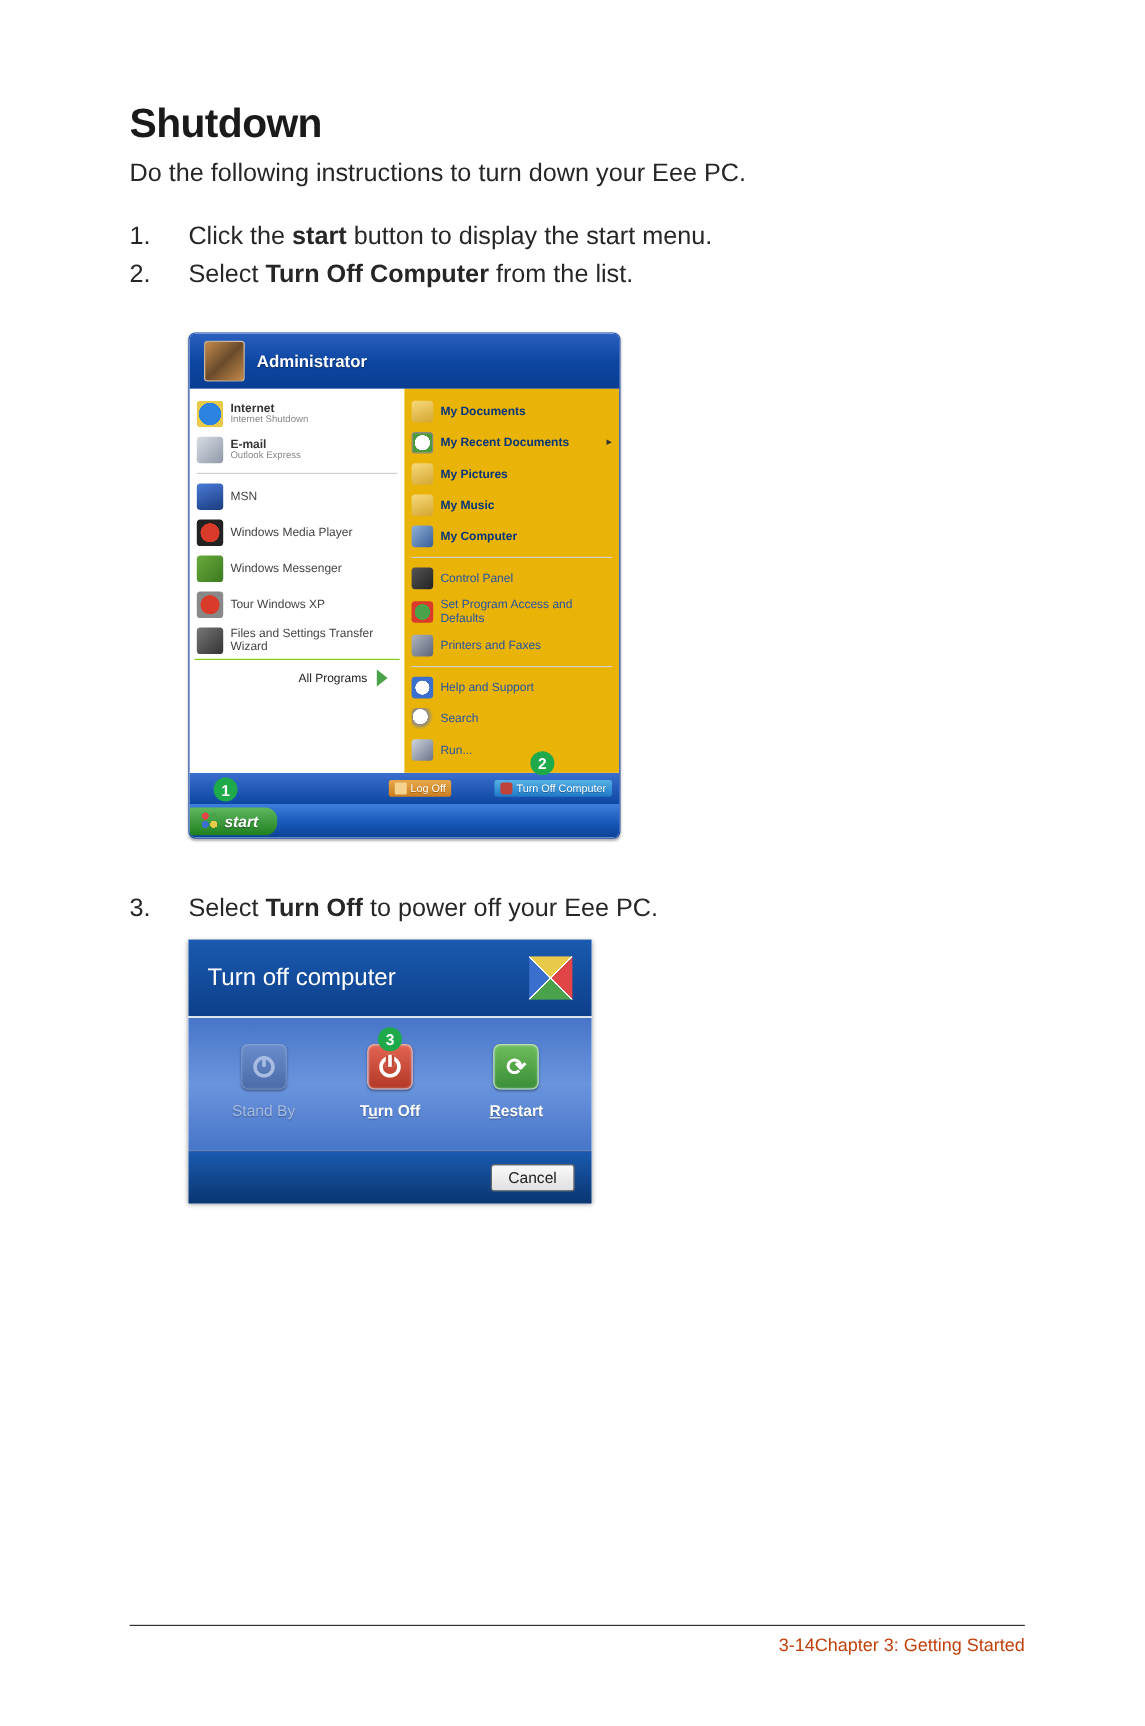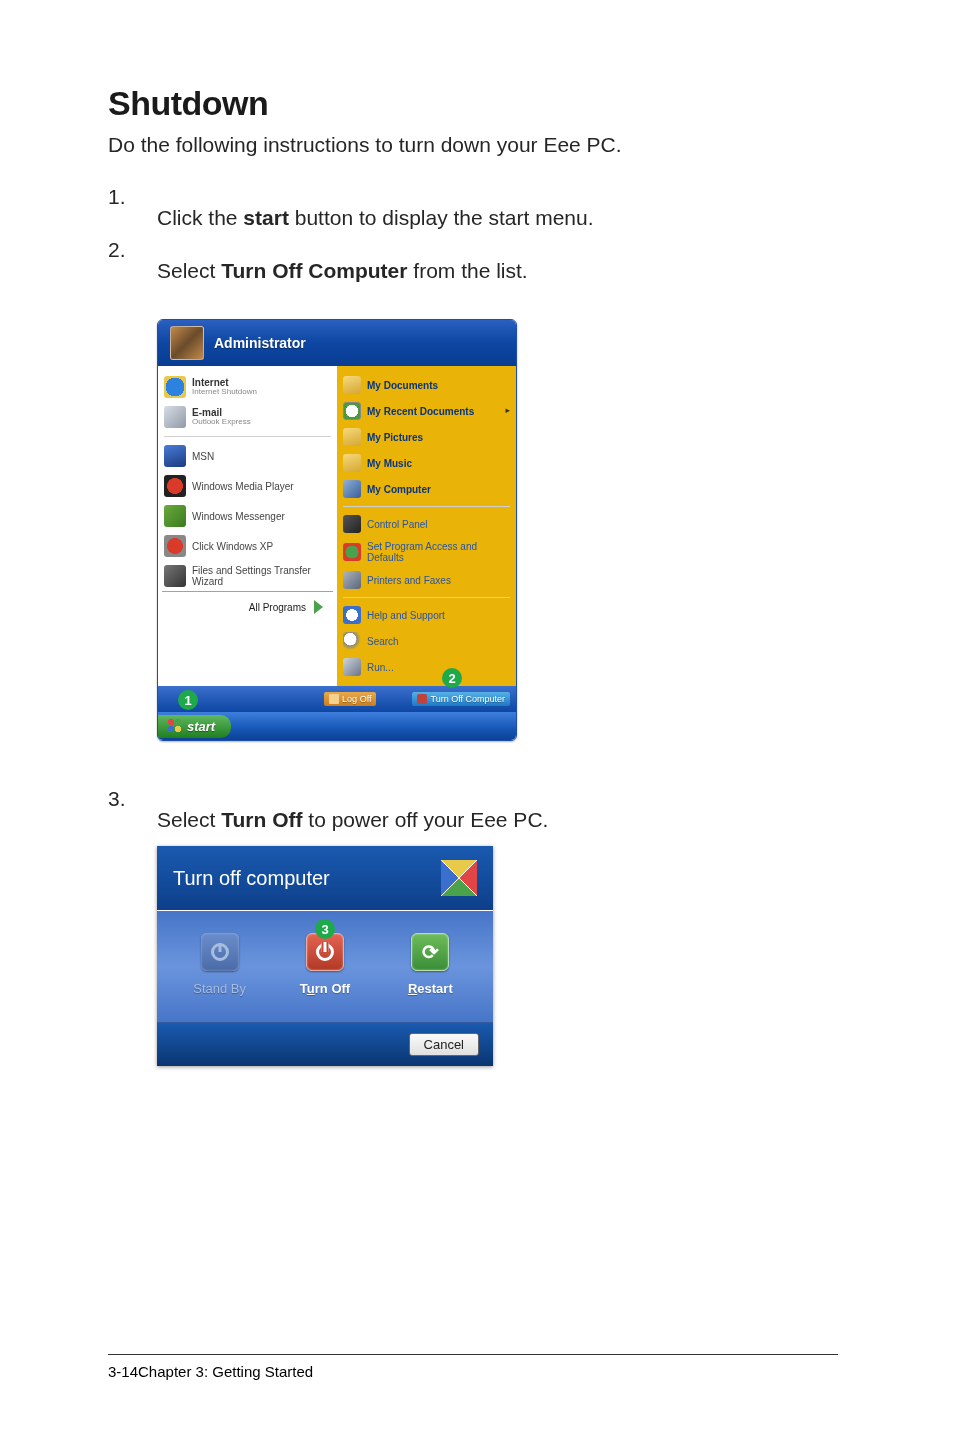--- a/index.html
+++ b/index.html
@@ -30,21 +30,21 @@
     .step-row {
       display: flex;
       margin-bottom: 8px;
       font-size: 21px;
       color: #262626;
     }
     .step-num {
       width: 49px;
       flex-shrink: 0;
     }
-    .step-body { flex: 1; margin-top: 21px; }
+    .step-body { flex: 1; }
     .bolded { font-weight: 700; }
 
     
     .startmenu {
       width: 360px;
       margin-left: 49px;
       margin-top: 36px;
       margin-bottom: 46px;
       border: 1px solid #1d4fae;
       border-radius: 6px;
@@ -324,27 +324,27 @@
       border-radius: 3px;
       font-size: 13px;
       padding: 3px 14px;
       color: #222;
     }
 
     .page-footer {
       position: absolute;
       bottom: 58px;
       left: 108px;
-      right: 116px;
+      right: 100px;
       border-top: 1px solid #333;
       padding-top: 8px;
       display: flex;
-      justify-content: flex-start;
+      justify-content: flex-end;
       font-size: 15px;
-      color: #000000;
+      color: #c2410c;
     }
     .ic-ie { background: radial-gradient(circle, #2b82e0 60%, transparent 61%), #e8c94a; }
     .ic-email { background: linear-gradient(135deg, #d8dde4, #8f99a8); border-radius:2px; }
     .ic-msn { background: linear-gradient(160deg, #4a7bd6, #1a3b80); border-radius:50% 50% 50% 0; }
     .ic-wmp { background: radial-gradient(circle, #d93a2a 50%, #222 52%, #222 100%); border-radius:50%; }
     .ic-messenger { background: linear-gradient(135deg, #6aaa3e, #3a7a1e); border-radius:50% 50% 40% 40%; }
     .ic-tour { background: radial-gradient(circle, #d93a2a 50%, #888 52%); border-radius:50%; }
     .ic-transfer { background: linear-gradient(135deg, #777, #333); border-radius:2px; }
     .ic-folder { background: linear-gradient(160deg, #f7d97a, #d4a733); border-radius:2px; }
     .ic-clock { background: radial-gradient(circle, #fff 55%, #4a9a3e 57%); border-radius:50%; border:1px solid #888; }
@@ -406,21 +406,21 @@
         <div class="sm-item">
           <div class="mi-icon big ic-wmp"></div>
           <div class="sm-item-text-main nonbold">Windows Media Player</div>
         </div>
         <div class="sm-item">
           <div class="mi-icon big ic-messenger"></div>
           <div class="sm-item-text-main nonbold">Windows Messenger</div>
         </div>
         <div class="sm-item">
           <div class="mi-icon big ic-tour"></div>
-          <div class="sm-item-text-main nonbold">Click Windows XP</div>
+          <div class="sm-item-text-main nonbold">Tour Windows XP</div>
         </div>
         <div class="sm-item">
           <div class="mi-icon big ic-transfer"></div>
           <div class="sm-item-text-main nonbold">Files and Settings Transfer Wizard</div>
         </div>
         <div class="sm-all-programs">
           <span>All Programs</span>
           <div class="sm-triangle"></div>
         </div>
       </div>

